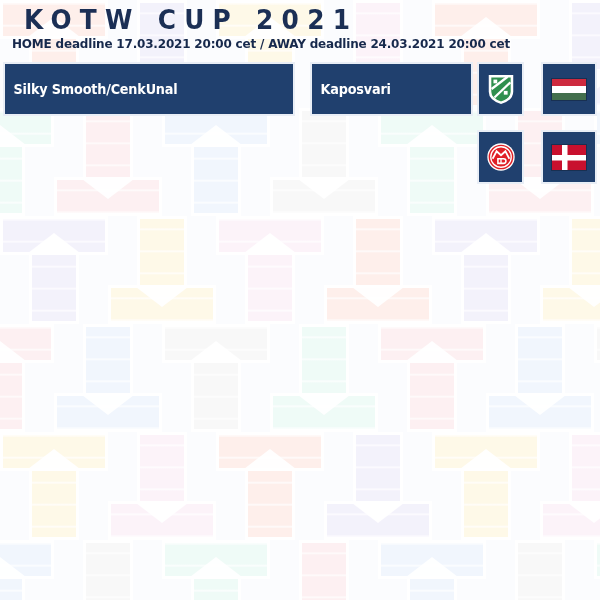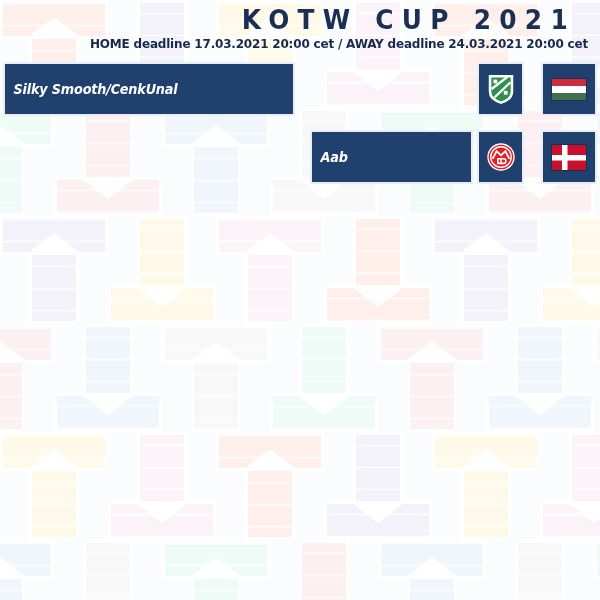--- a/index.html
+++ b/index.html
@@ -63,21 +63,21 @@
     inset: 0;
     background: rgba(255,255,255,0.62);
     pointer-events: none;
   }
 
   
   #header {
     position: absolute;
     left: 0; top: 0;
     width: 600px;
-    text-align: right;
+    text-align: left;
     z-index: 5;
   }
   #title {
     margin: 6px 0 0 0;
     font-family: "DejaVu Sans", sans-serif;
     font-weight: 700;
     font-size: 27px;
     letter-spacing: 9px;
     color: #1b2f55;
     line-height: 1.05;
@@ -98,21 +98,20 @@
   #fixtures {
     position: absolute;
     left: 0; top: 62px;
     width: 600px;
     z-index: 5;
   }
   .match-row {
     position: relative;
     height: 54px;
     margin-bottom: 14px;
-    font-style: italic;
   }
   .panel {
     position: absolute;
     top: 0;
     height: 54px;
     box-sizing: border-box;
     background: #20406e;
     border: 2px solid #e9eef6;
     display: flex;
     align-items: center;
@@ -337,20 +336,23 @@
   <div id="header">
     <div id="title">KOTW CUP 2021</div>
     <div id="subtitle">HOME deadline 17.03.2021 20:00 cet / AWAY deadline 24.03.2021 20:00 cet</div>
   </div>
 
   <div id="fixtures">
 
     <div class="match-row">
       <div class="panel team-home">
         <span class="team-name">Silky Smooth/CenkUnal</span>
+      </div>
+      <div class="panel team-away">
+        <span class="team-name">Kaposvari</span>
       </div>
       <div class="panel crest-tile">
         <svg class="crest" viewBox="0 0 30 34">
           <path d="M2 2 H28 V20 Q28 29 15 33 Q2 29 2 20 Z" fill="#ffffff"></path>
           <path d="M4 4 H26 V20 Q26 27.5 15 31 Q4 27.5 4 20 Z" fill="#2f8f4e"></path>
           <g stroke="#ffffff" stroke-width="2.4">
             <line x1="5" y1="17" x2="22" y2="4"></line>
             <line x1="8" y1="26" x2="25" y2="10"></line>
           </g>
           <g fill="#ffffff">
@@ -365,23 +367,20 @@
           <svg viewBox="0 0 34 21" width="34" height="21">
             <rect x="0" y="0" width="34" height="7" fill="#cd2a3e"></rect>
             <rect x="0" y="7" width="34" height="7" fill="#ffffff"></rect>
             <rect x="0" y="14" width="34" height="7" fill="#436f4d"></rect>
           </svg>
         </span>
       </div>
     </div>
 
     <div class="match-row">
-      <div class="panel team-away">
-        <span class="team-name">Aab</span>
-      </div>
       <div class="panel crest-tile">
         <svg class="crest" viewBox="0 0 34 34">
           <circle cx="17" cy="17" r="15.5" fill="#ffffff"></circle>
           <circle cx="17" cy="17" r="14" fill="#e01f26"></circle>
           <circle cx="17" cy="17" r="11.6" fill="none" stroke="#ffffff" stroke-width="1.5"></circle>
           <path d="M7.5 19 L12 10.5 L17 15 L22 10.5 L26.5 19" fill="none" stroke="#ffffff" stroke-width="2"></path>
           <path d="M13.5 19 H20 Q22.6 19 22.6 21.6 Q22.6 24.2 20 24.2 H13.5 Z" fill="none" stroke="#ffffff" stroke-width="1.8"></path>
           <line x1="17" y1="19" x2="17" y2="24.2" stroke="#ffffff" stroke-width="1.5"></line>
         </svg>
       </div>

